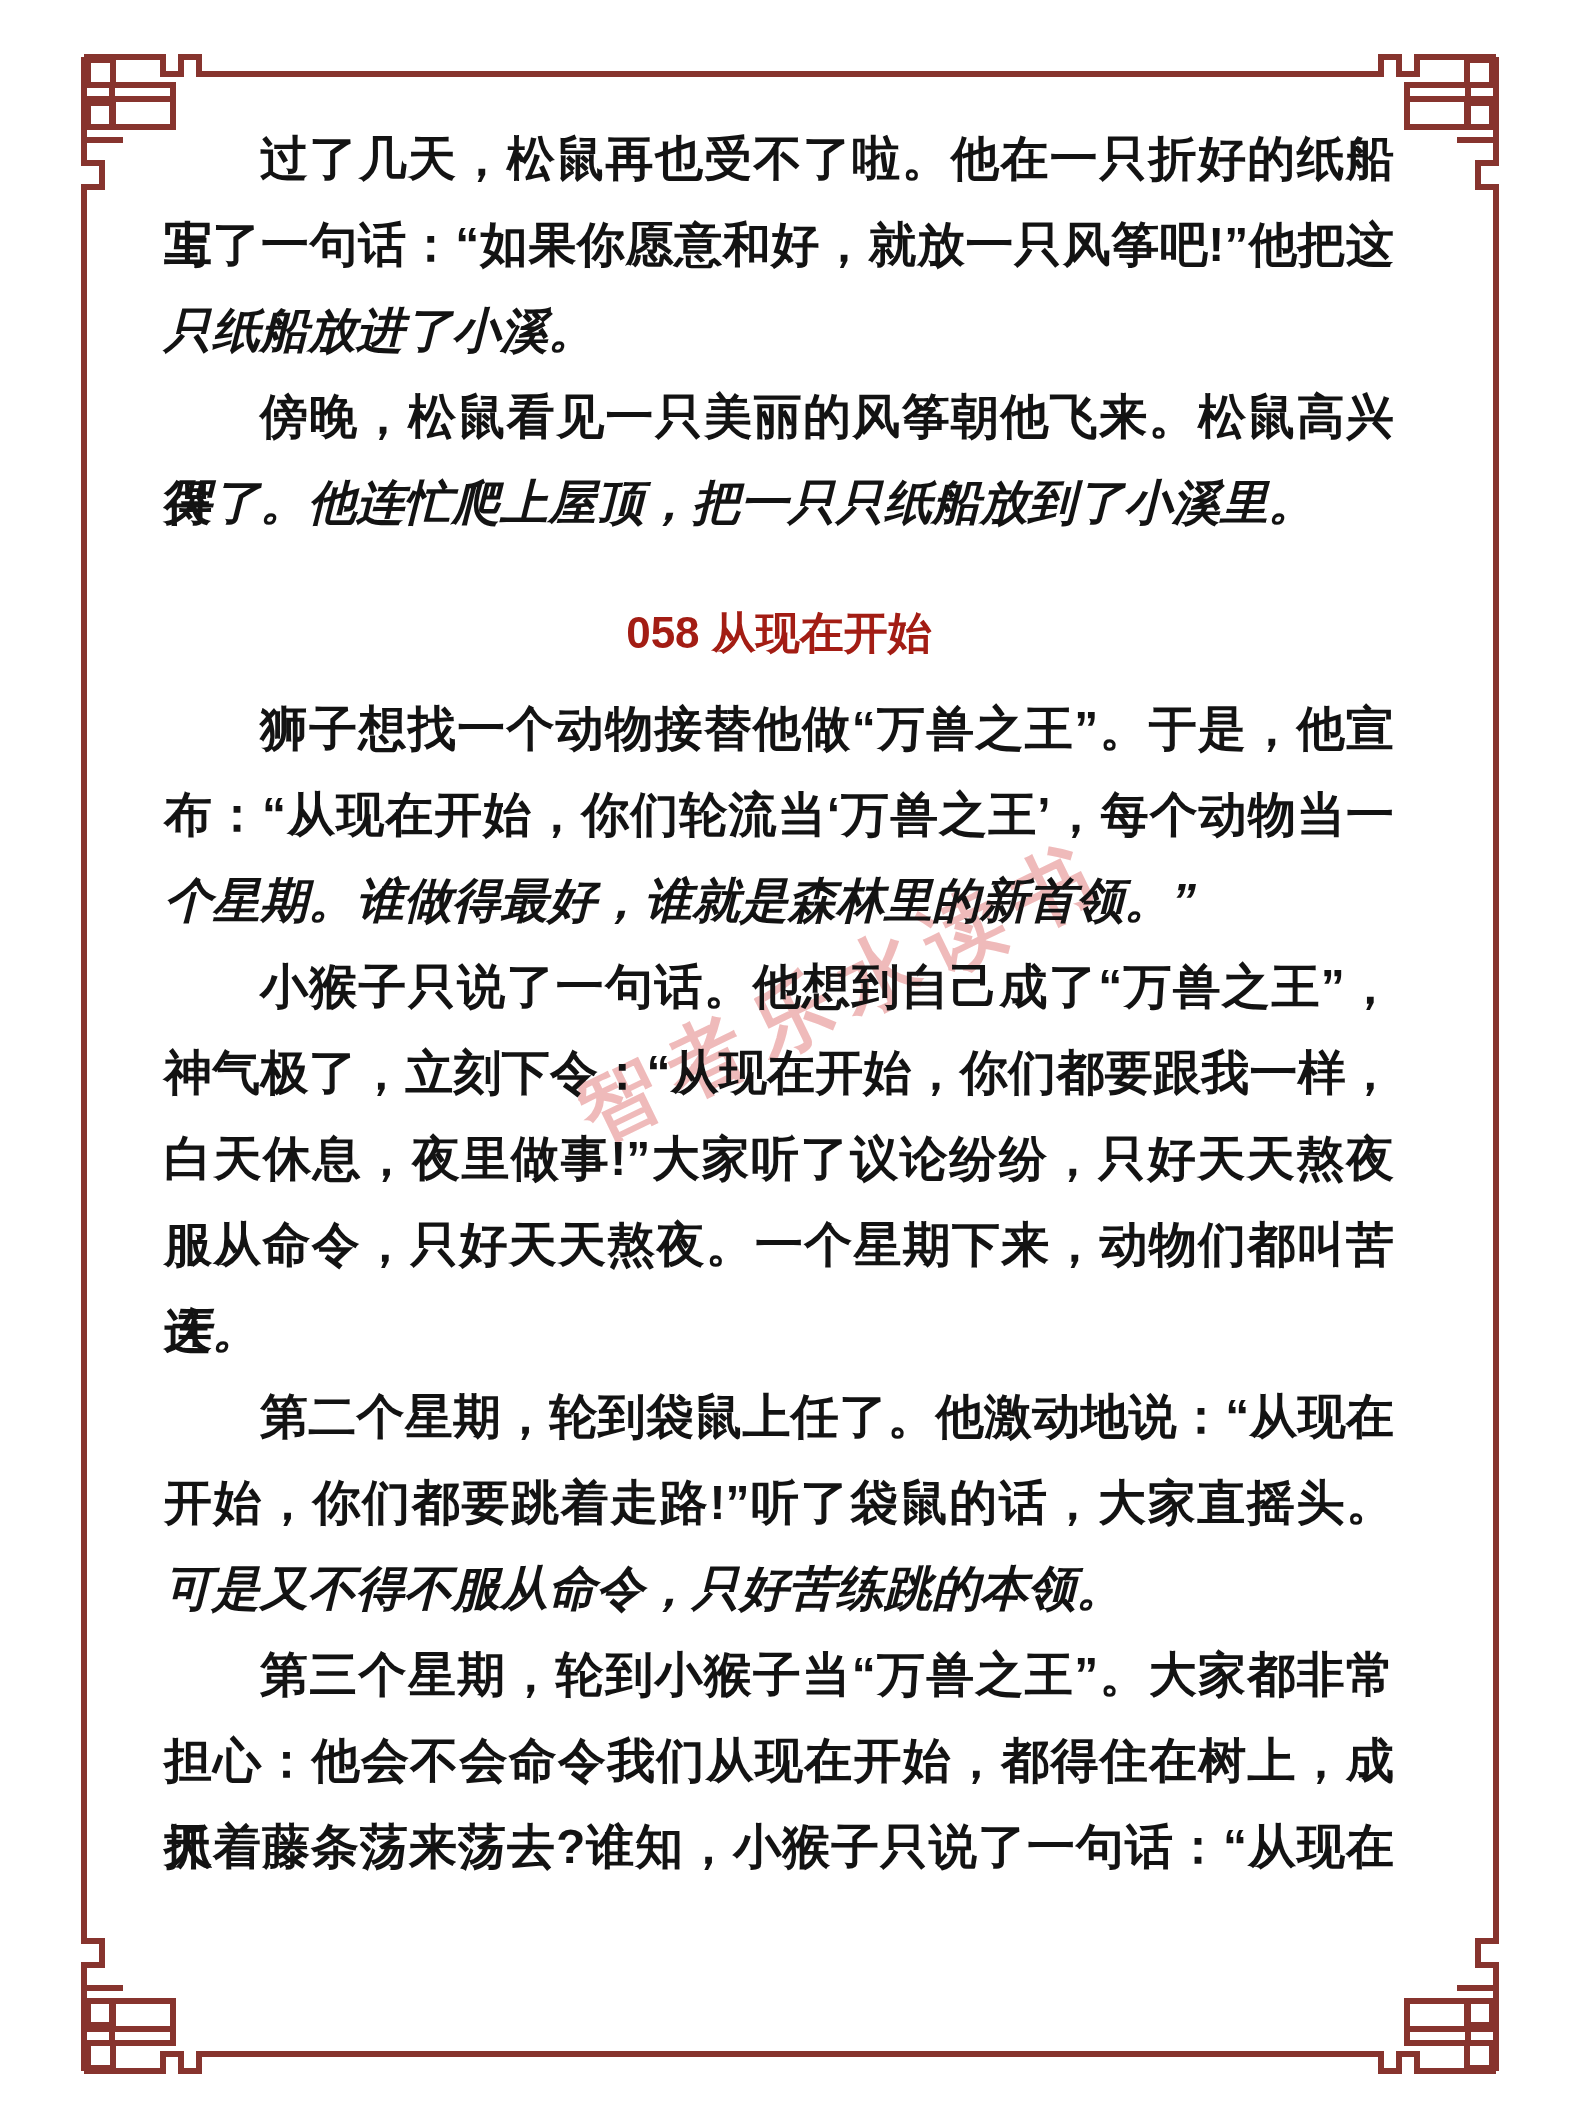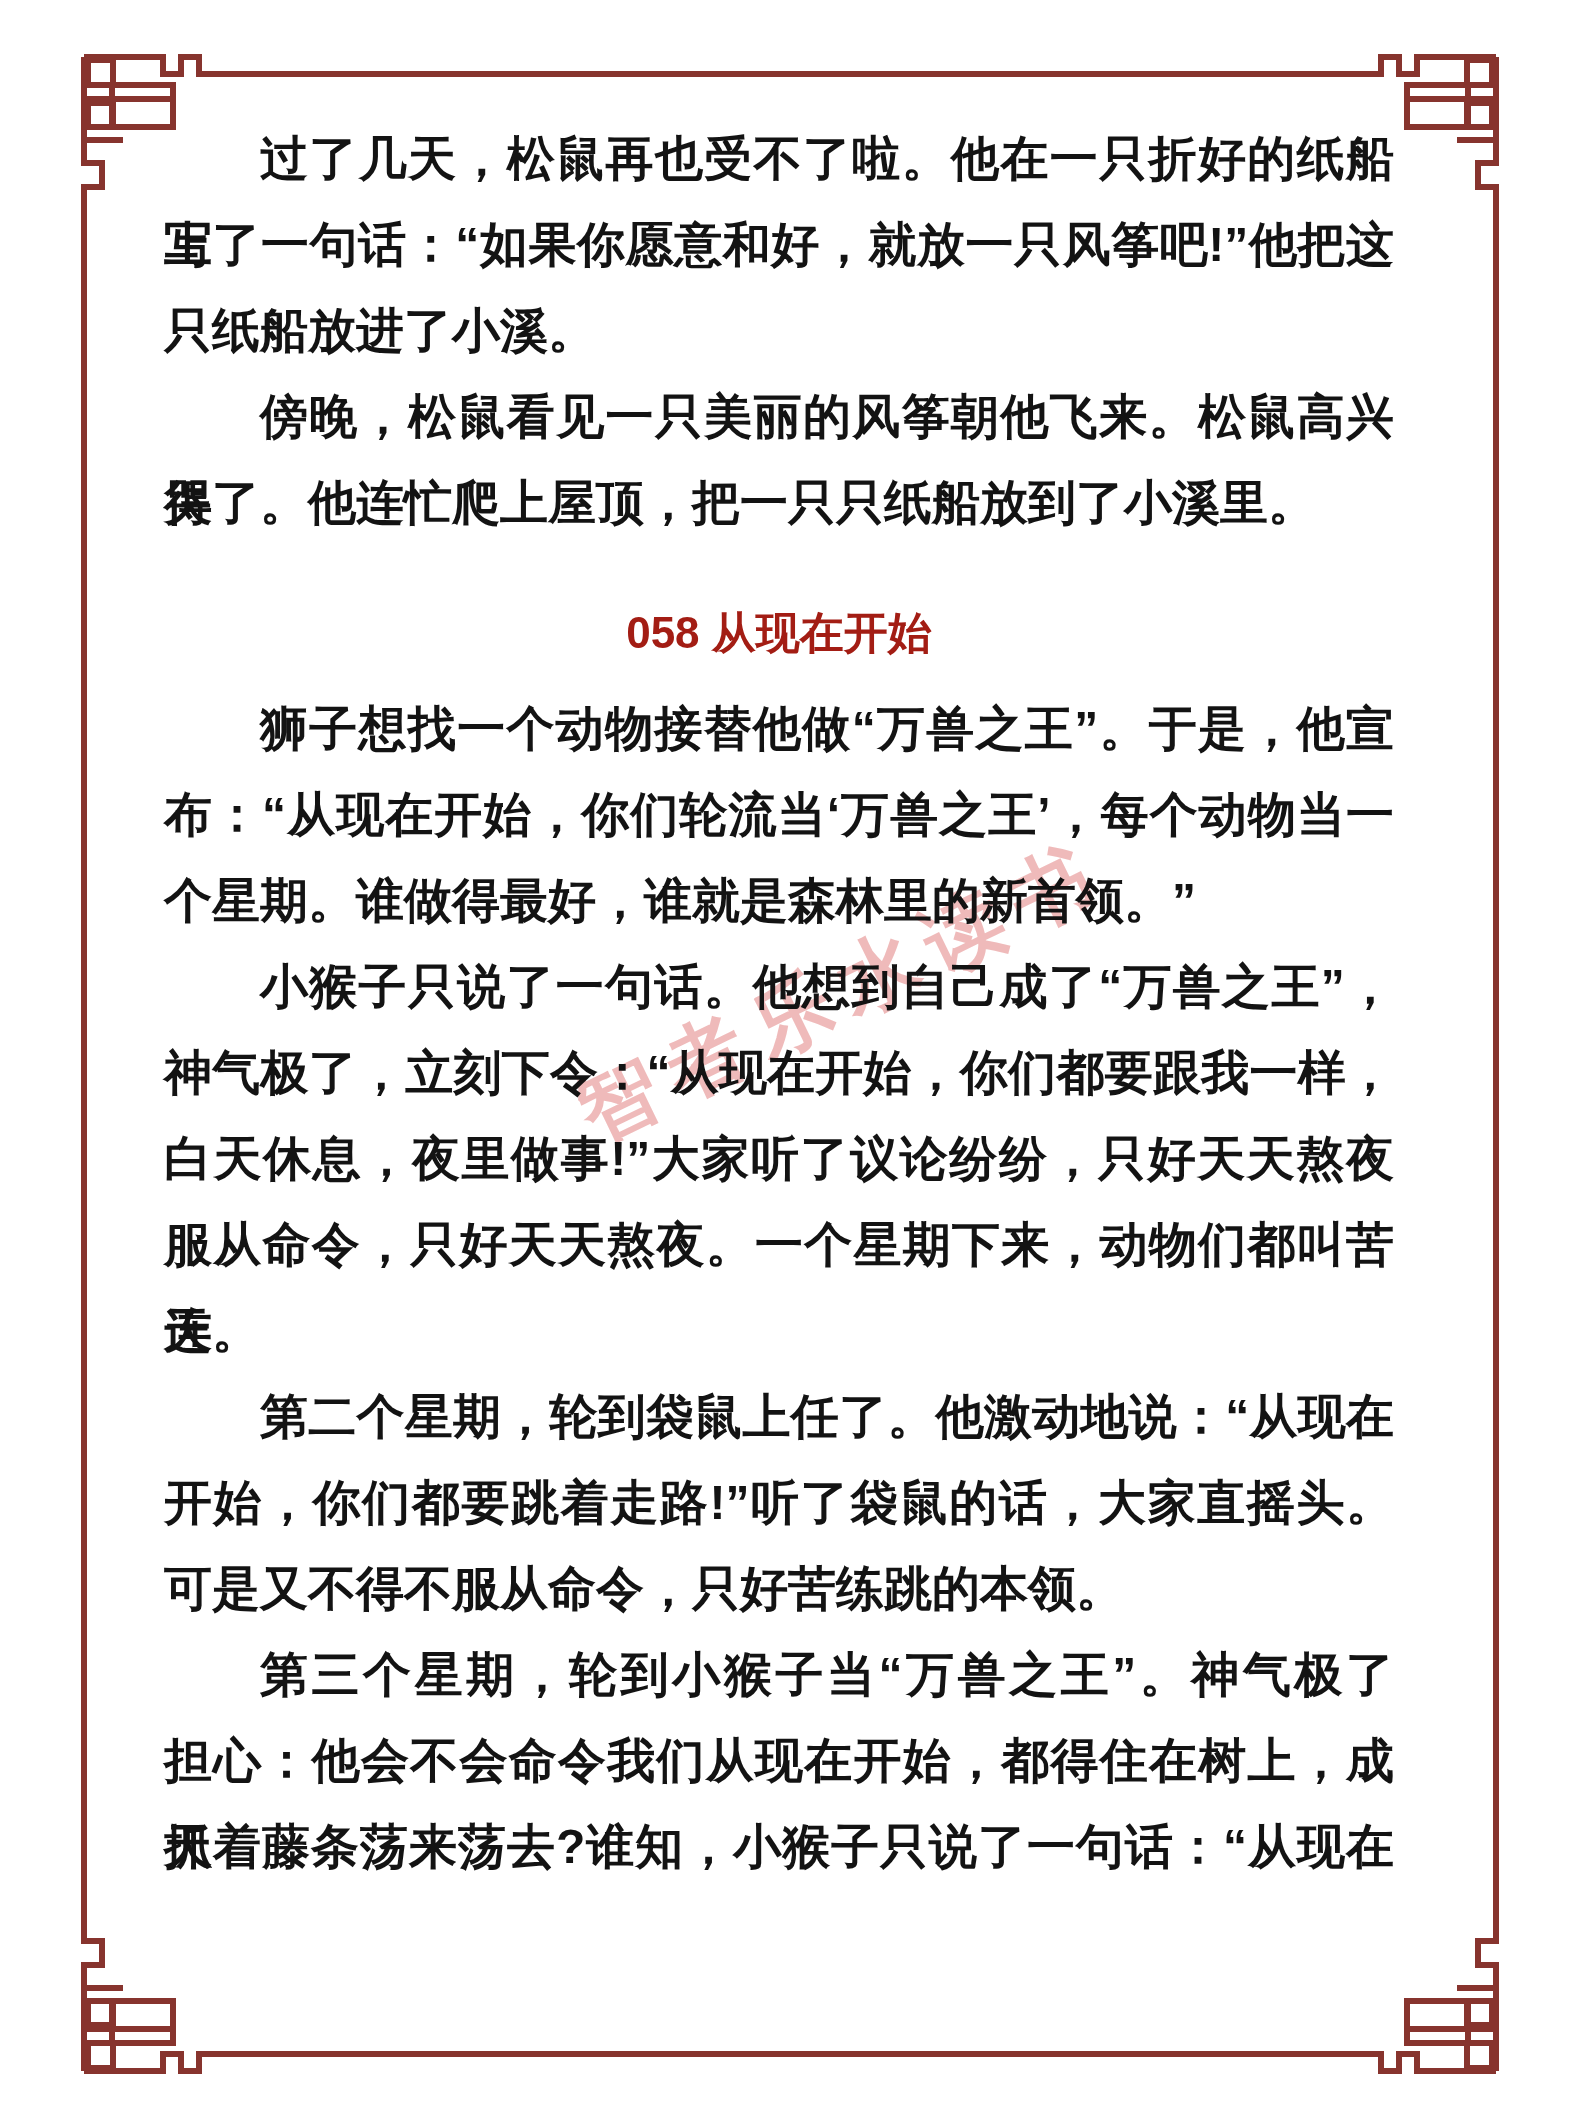--- a/index.html
+++ b/index.html
@@ -43,21 +43,21 @@
     font-size:48px;font-weight:bold;
     line-height:86px;
   }
   .para{margin:0;}
   .line{
     text-align:justify;
     text-align-last:justify;
     height:86px;
     overflow:visible;
   }
-  .line.left{text-align-last:left;}
+  .line.left{text-align-last:left;font-style:italic;}
   .line.indent{text-indent:2em;}
   .heading{
     text-align:right;
     text-align-last:center;
     color:#a31d14;
     font-size:44px;
     line-height:86px;
     margin:44px 0 10px 0;
     font-weight:bold;
   }
@@ -136,19 +136,19 @@
         <div class="line">白天休息，夜里做事!”大家听了议论纷纷，只好天天熬夜</div>
         <div class="line">服从命令，只好天天熬夜。一个星期下来，动物们都叫苦连</div>
         <div class="line left">天。</div>
       </div>
       <div class="para">
         <div class="line indent">第二个星期，轮到袋鼠上任了。他激动地说：“从现在</div>
         <div class="line">开始，你们都要跳着走路!”听了袋鼠的话，大家直摇头。</div>
         <div class="line left">可是又不得不服从命令，只好苦练跳的本领。</div>
       </div>
       <div class="para">
-        <div class="line indent">第三个星期，轮到小猴子当“万兽之王”。神气极了</div>
+        <div class="line indent">第三个星期，轮到小猴子当“万兽之王”。大家都非常</div>
         <div class="line">担心：他会不会命令我们从现在开始，都得住在树上，成天</div>
         <div class="line">抓着藤条荡来荡去?谁知，小猴子只说了一句话：“从现在</div>
       </div>
     </div>
 
 </div>
 
 </body></html>

